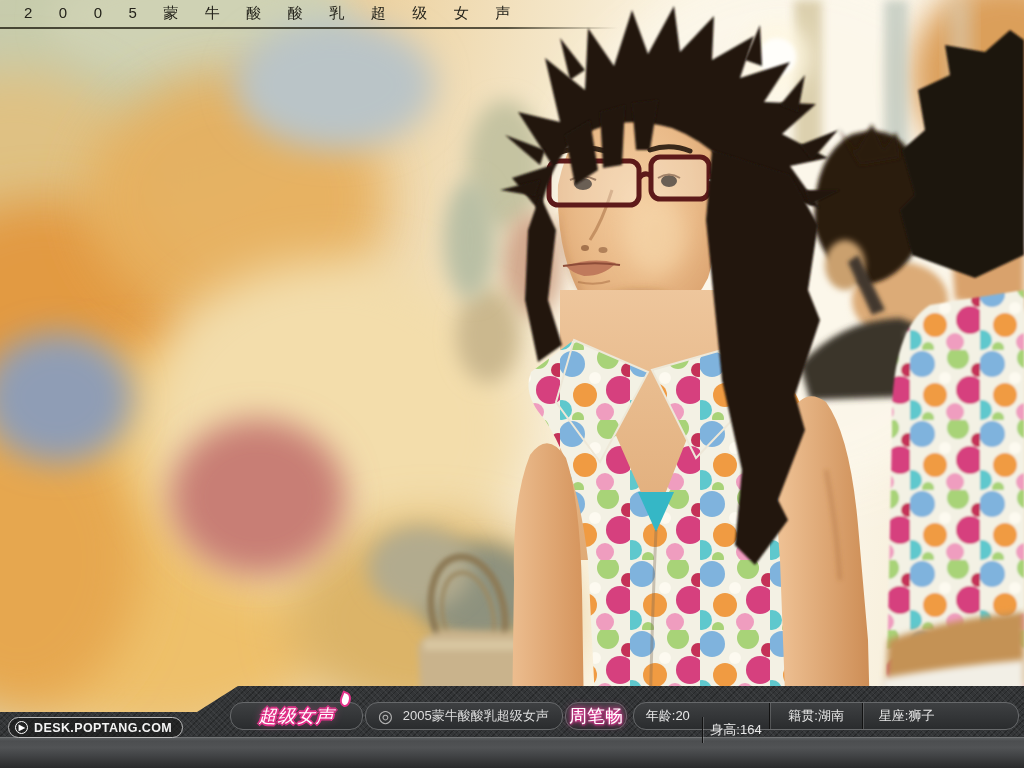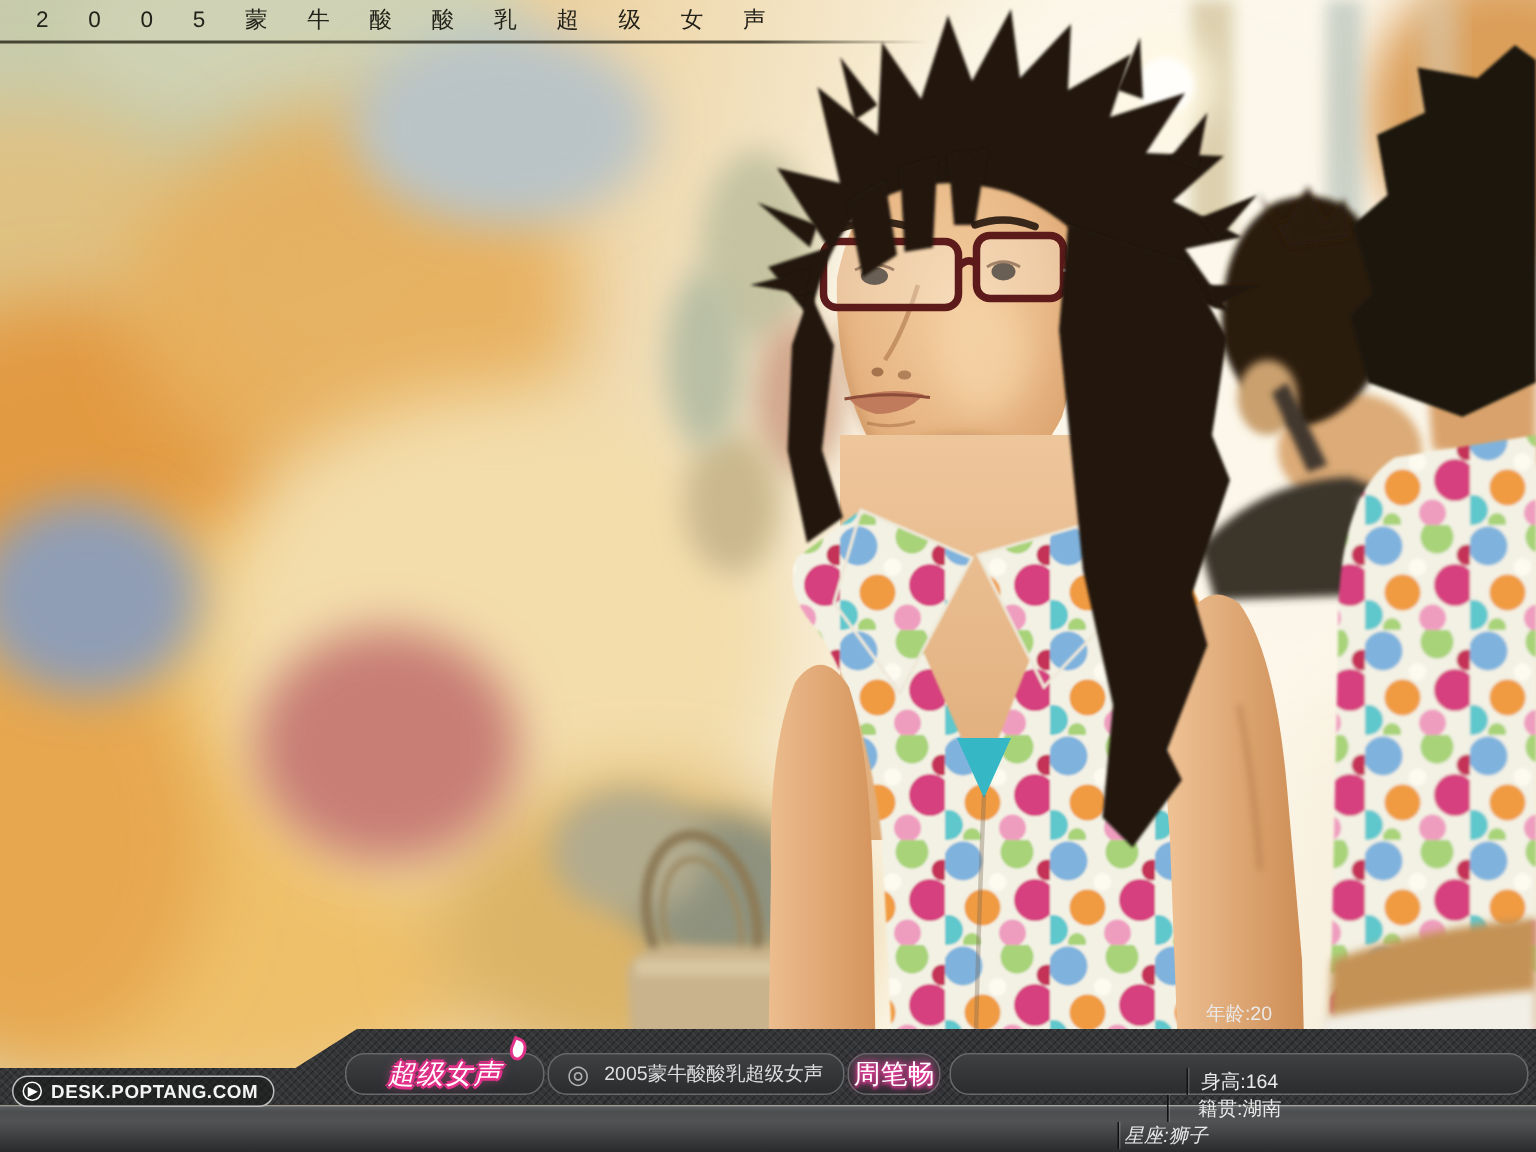--- a/index.html
+++ b/index.html
@@ -66,30 +66,30 @@
     transform:rotate(22deg);
   }
   .event-box { left:365px; width:198px; gap:10px; justify-content:flex-start; padding-left:12px; }
   .record-icon { color:#b4b4b4; font-size:17px; line-height:1; }
   .event-label { color:#dedede; font-size:13px; white-space:nowrap; }
   .name-box { left:565px; width:62px; }
   .name-text {
     color:#fff; font-weight:normal; font-size:18px; white-space:nowrap;
     text-shadow:0 0 4px #f43da0,0 0 8px #f43da0,0 1px 2px #f43da0;
   }
-  .info-box { left:633px; width:386px; justify-content:center;flex-direction:column; }
+  .info-box { left:633px; width:386px; justify-content:space-between; }
   .info-cell {
     height:100%; display:flex; align-items:center; justify-content:center;
     color:#e9e9e9; font-size:13px; white-space:nowrap;
   }
   .info-cell + .info-cell { border-left:1px solid #121212; box-shadow:inset 1px 0 0 rgba(255,255,255,.18); }
   .cell-age { width:71px; }
   .cell-height { width:71px;margin-top:27px; }
   .cell-origin { width:97px; }
-  .cell-zodiac { width:163px; justify-content:flex-start; padding-left:4px;font-style:italic; }
+  .cell-zodiac { width:163px; justify-content:flex-start; padding-left:16px; }
 </style>
 </head>
 <body>
 
 <div class="screen">
 
   <div class="photo">
     <svg width="1024" height="720" viewBox="0 0 1024 720">
       <defs>
         <filter id="f07" x="-20%" y="-20%" width="140%" height="140%">

